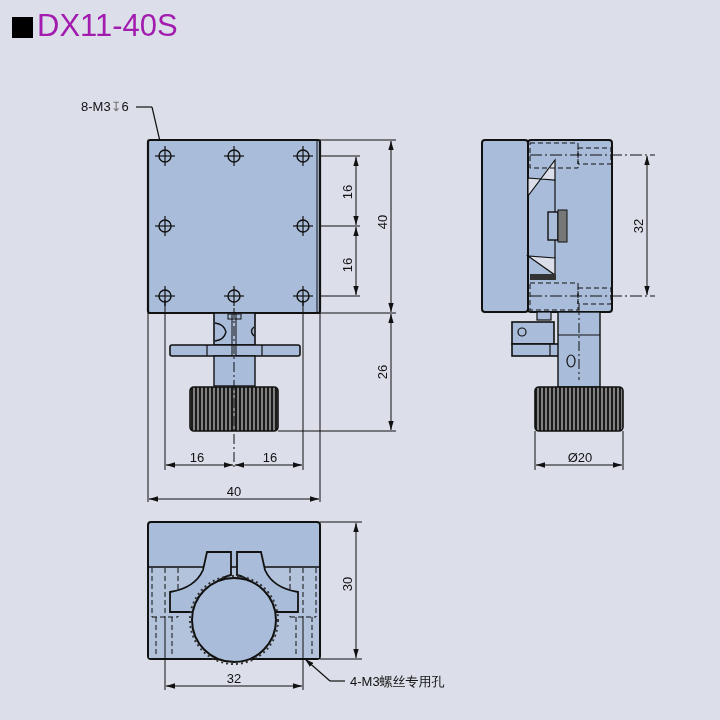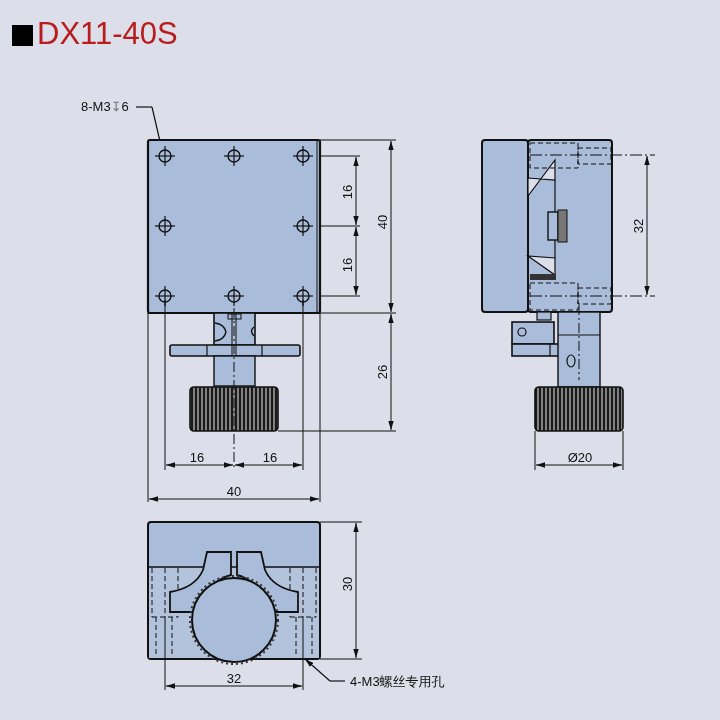--- a/index.html
+++ b/index.html
@@ -3,22 +3,22 @@
   <meta charset="utf-8">
   <style>
     html, body { margin: 0; padding: 0; }
     body {
       width: 720px; height: 720px; overflow: hidden;
       background: #dcdfe9;
       font-family: "Liberation Sans", "DejaVu Sans", sans-serif;
       position: relative;
     }
     .title {
-      position: absolute; left: 12px; top: 16px;
-      font-size: 31px; color: #b91c1c; letter-spacing: 0px;
+      position: absolute; left: 12px; top: 8px;
+      font-size: 31px; color: #a21caf; letter-spacing: 0px;
       display: flex; align-items: center;
     }
     .title .sq {
       display: inline-block; width: 21px; height: 21px; background: #000;
       margin-right: 4px; margin-top: 2px;
     }
     svg { position: absolute; left: 0; top: 0; }
     .dim { font-family: "Liberation Sans", "DejaVu Sans", sans-serif; font-size: 13px; fill: #111; }
     .lbl { font-family: "Liberation Sans", "DejaVu Sans", sans-serif; font-size: 13px; fill: #111; }
   </style>

